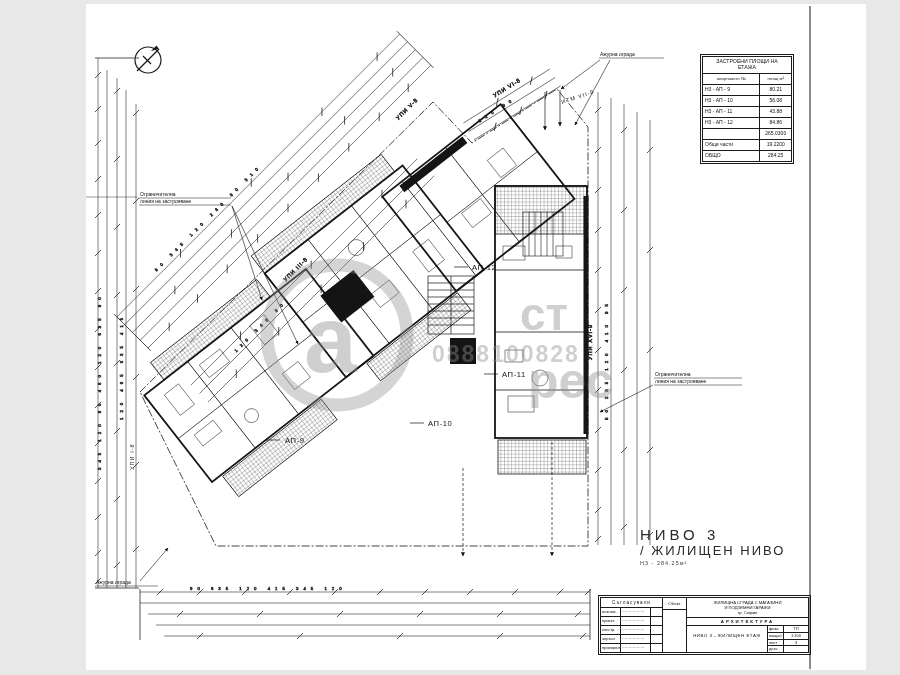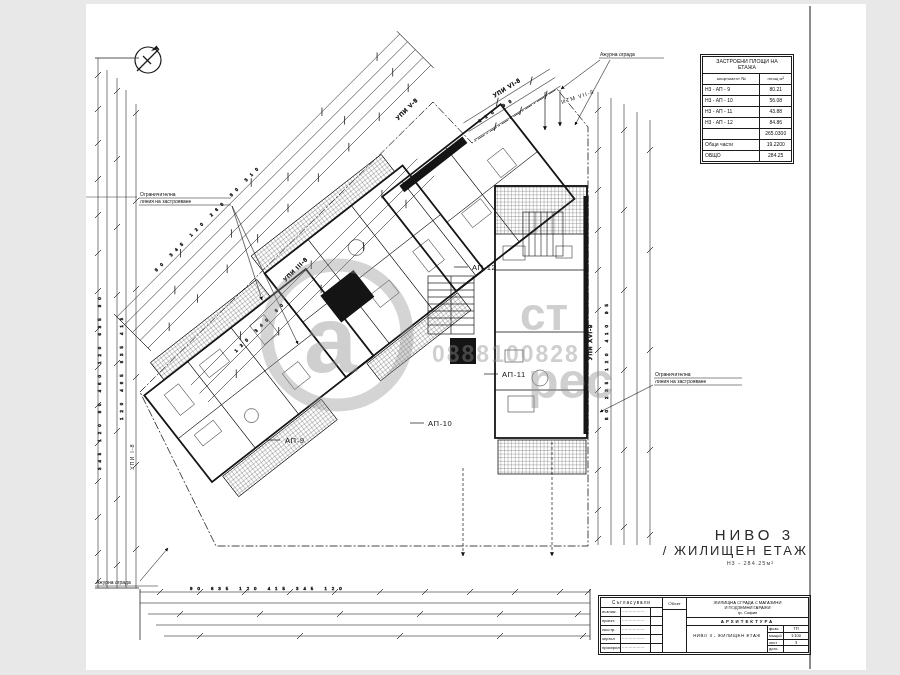--- a/index.html
+++ b/index.html
@@ -17,21 +17,21 @@
   .areas{position:absolute;left:702px;top:56px;width:90px;border-collapse:collapse;
          outline:1px solid #1b1b1b;outline-offset:1px;border:1px solid #1b1b1b;
          font-size:5px;color:#111;}
   .areas td,.areas th{border:1px solid #1b1b1b;padding:1px 2px;line-height:1.15;
          height:8px;font-weight:normal;}
   .areas .tt{text-align:center;font-size:5.2px;height:14px;}
   .areas th{font-size:4.3px;text-align:center;color:#222;}
   .areas td.lab{width:55px;}
   .areas td.val{width:27px;text-align:center;}
   
-  .bigtitle{position:absolute;left:640px;top:526px;width:168px;text-align:right;color:#2a2a2a;}
+  .bigtitle{position:absolute;left:640px;top:526px;width:168px;color:#2a2a2a;}
   .bigtitle .l1{font-size:15px;letter-spacing:4px;padding-right:14px;}
   .bigtitle .l2{font-size:13px;letter-spacing:2px;}
   .bigtitle .sub{font-size:5.5px;letter-spacing:1px;padding-right:34px;margin-top:2px;color:#444;}
   
   .tblock{position:absolute;left:600px;top:597px;width:207px;height:54px;
           border:1px solid #1b1b1b;outline:1px solid #1b1b1b;outline-offset:1px;
           display:flex;font-size:4px;color:#111;background:#fff;}
   .tblock *{box-sizing:border-box;}
   .tb-left{width:62px;border-right:1px solid #1b1b1b;display:flex;flex-direction:column;}
   .tb-head{height:10px;border-bottom:1px solid #1b1b1b;text-align:center;
@@ -272,21 +272,21 @@
         </tr>
     <tr>
           <td class="lab">ОБЩО</td>
           <td class="val">284.25</td>
         </tr>
   </tbody>
     </table>
 
   <div class="bigtitle">
     <div class="l1">НИВО 3</div>
-    <div class="l2">/ ЖИЛИЩЕН ЕТАЖ</div>
+    <div class="l2">/ ЖИЛИЩЕН НИВО</div>
     <div class="sub">Н3 - 284.25м²</div>
   </div>
 
   <div class="tblock">
     <div class="tb-left">
       <div class="tb-head">Съгласували</div>
       <div class="tb-row">
           <span class="tb-role">възлож.</span>
           <span class="tb-name">·················</span>
           <span class="tb-sig"></span>

